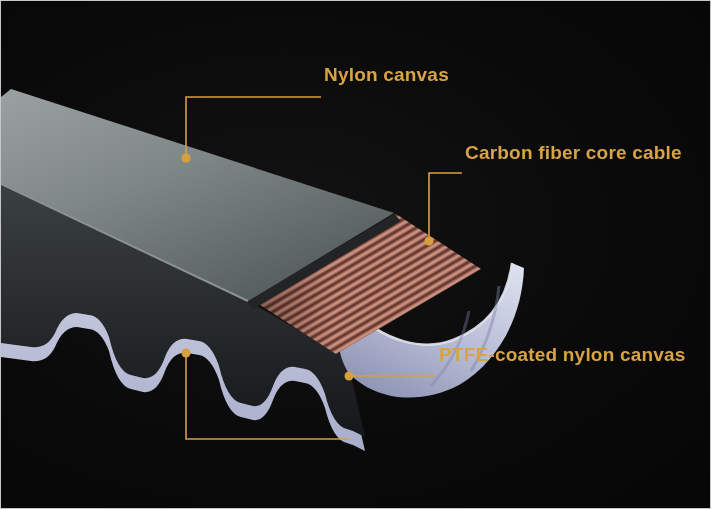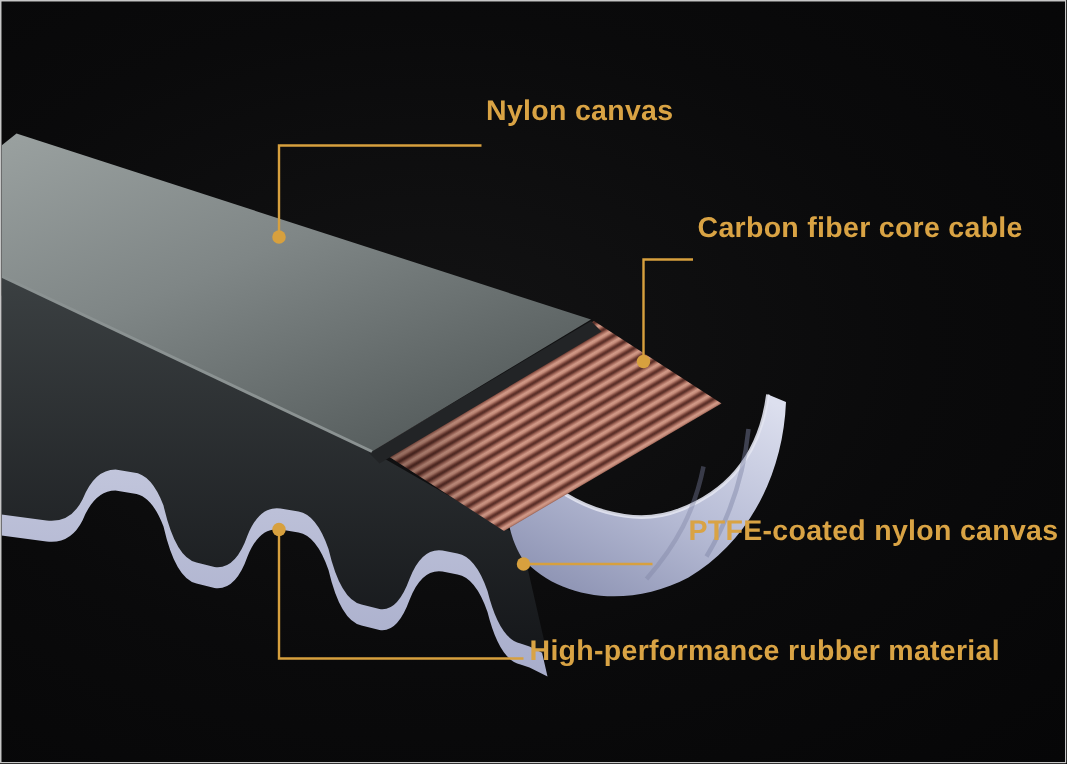--- a/index.html
+++ b/index.html
@@ -16,21 +16,21 @@
   .callout-label{
     position:absolute;
     color:#d9a344;
     font-size:19px;
     font-weight:bold;
     letter-spacing:.2px;
     white-space:nowrap;
   }
   .lbl-nylon{left:323px;top:63px;}
   .lbl-carbon{left:464px;top:141px;text-align:center;}
-  .lbl-ptfe{left:458px;top:343px;}
+  .lbl-ptfe{left:438px;top:343px;}
   .lbl-rubber{left:352px;top:423px;}
 </style>
 </head>
 <body>
 
 <div class="stage">
 
   <svg class="art" width="711" height="509" viewBox="0 0 711 509">
     <defs>
       <linearGradient id="topFace" x1="0" y1="0" x2="0.75" y2="1">
@@ -113,15 +113,14 @@
       <circle cx="185" cy="157" r="4.5"></circle>
       <circle cx="428" cy="240" r="4.5"></circle>
       <circle cx="348" cy="375" r="4.5"></circle>
       <circle cx="185" cy="352" r="4.5"></circle>
     </g>
   </svg>
 
   <div class="callout-label lbl-nylon">Nylon canvas</div>
   <div class="callout-label lbl-carbon">Carbon fiber core cable</div>
   <div class="callout-label lbl-ptfe">PTFE-coated nylon canvas</div>
-  <div class="callout-label lbl-rubber">High-performance rubber material</div>
 
 </div>
 
 </body></html>

